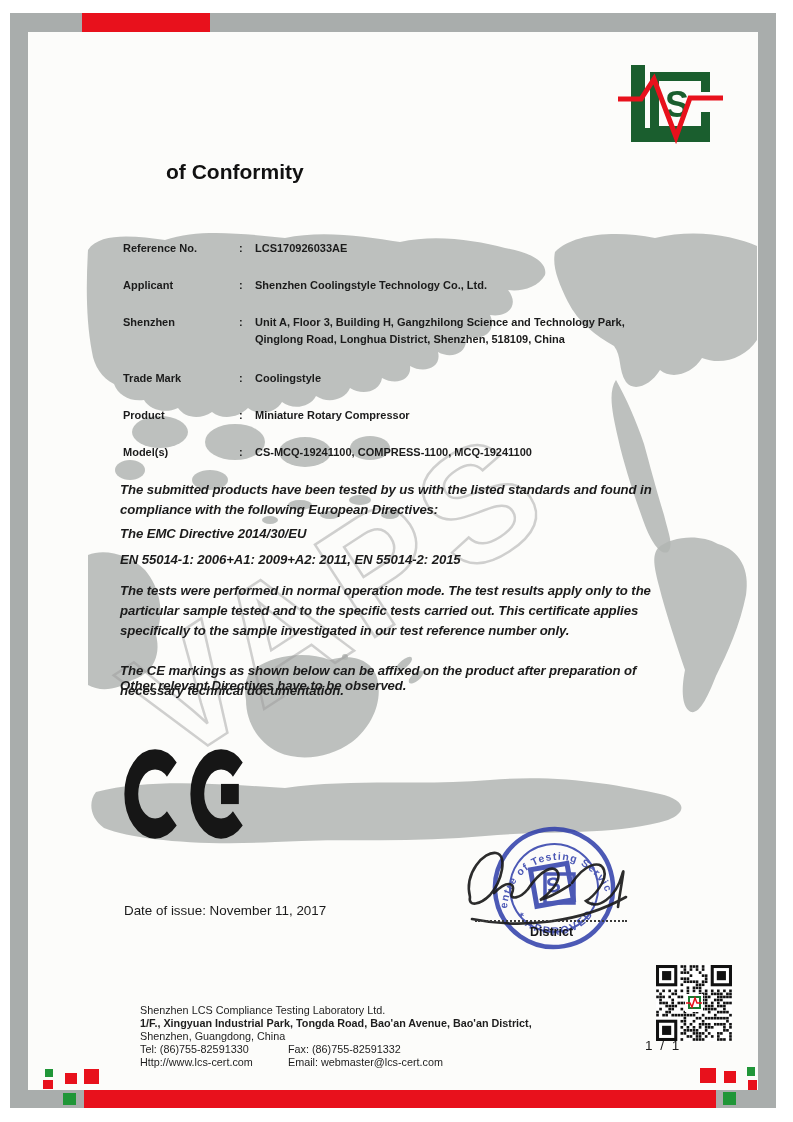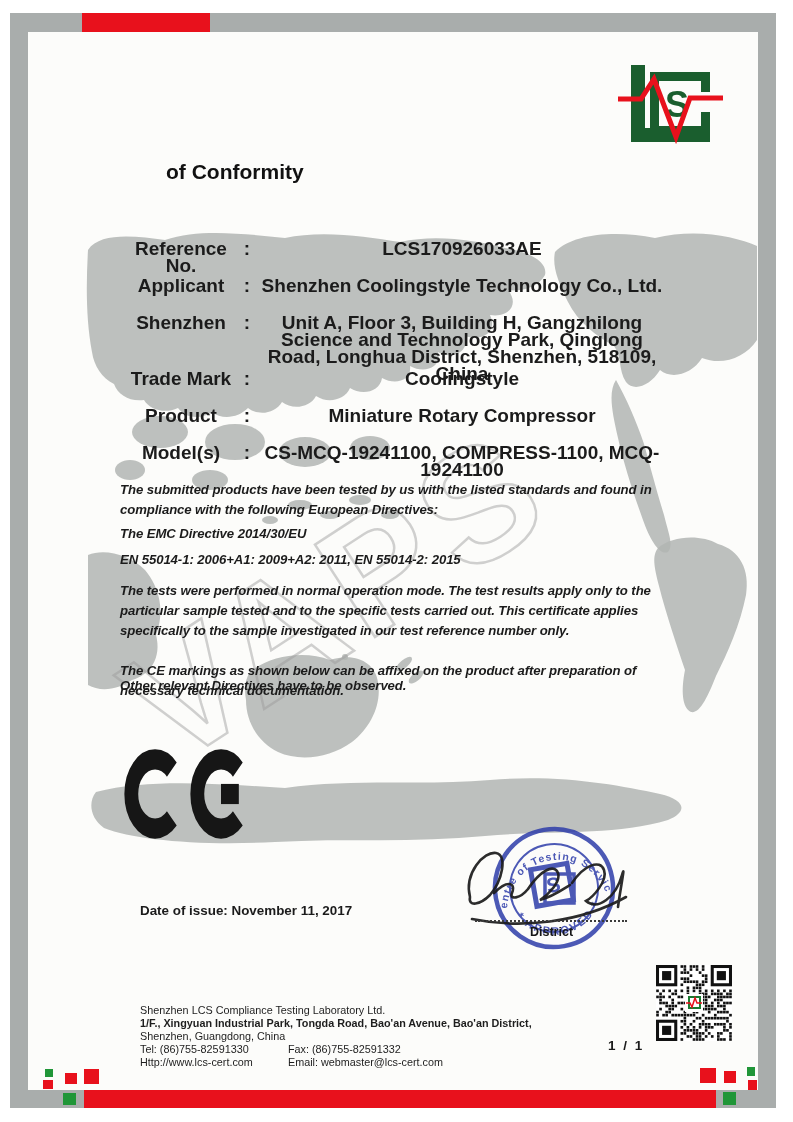--- a/index.html
+++ b/index.html
@@ -11,33 +11,33 @@
   }
   .abs{position:absolute;}
   
   .bar-gray{position:absolute;background:#a9adac;}
   .bar-red{position:absolute;background:#e8111c;}
   .deco-sq{position:absolute;}
   .page{position:absolute;left:28px;top:32px;width:730px;height:1058px;background:#fcfcfa;}
   
   .title{position:absolute;left:126px;top:124px;font-size:31px;font-weight:700;letter-spacing:.5px;color:#111;}
   .subtitle{position:absolute;left:128px;top:160px;font-size:21px;font-weight:700;color:#111;margin-left:38px;}
-  .frow{position:absolute;left:123px;display:flex;font-size:19px;font-weight:700;line-height:17px;text-align:center;}
+  .frow{position:absolute;left:123px;display:flex;font-size:11px;font-weight:700;line-height:17px;}
   .flabel{width:116px;}
   .fcolon{width:16px;}
   .fvalue{width:414px;}
   .para{position:absolute;left:120px;width:544px;font-size:13.2px;font-weight:600;line-height:20px;letter-spacing:-.1px;font-style:italic;}
   .para.bold{font-weight:700;}
-  .dateline{position:absolute;left:140px;top:903px;font-size:13.4px;font-weight:700;}
+  .dateline{position:absolute;left:124px;top:903px;font-size:13.4px;font-weight:400;}
   .sig-line{position:absolute;left:475px;top:920px;width:152px;border-top:2px dotted #3a3a3a;}
   .manager{position:absolute;left:530px;top:925px;font-size:12.5px;font-weight:700;color:#161616;}
   .footer-line{position:absolute;left:140px;font-size:10.8px;line-height:13px;color:#1e1e1e;white-space:nowrap;}
   .footer-line.b{font-weight:700;}
   .footer-col2{left:288px;}
-  .page-num{position:absolute;left:608px;top:1038px;font-size:13.5px;font-weight:700;letter-spacing:2px;}
+  .page-num{position:absolute;left:645px;top:1038px;font-size:13.5px;font-weight:400;letter-spacing:2px;}
   svg{display:block;}
 </style>
 </head>
 <body>
 
 <div class="canvas">
 
   <div class="page"></div>
 
   <svg class="abs" style="left:0;top:0;" width="793" height="1122" viewBox="0 0 793 1122">

